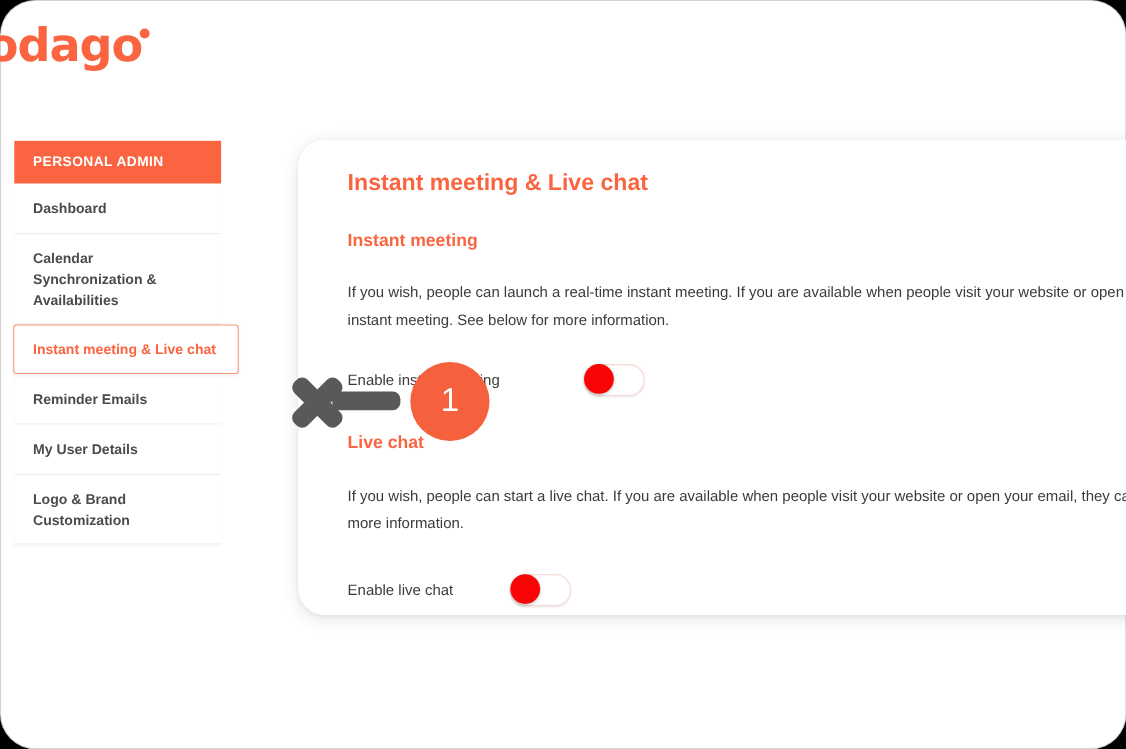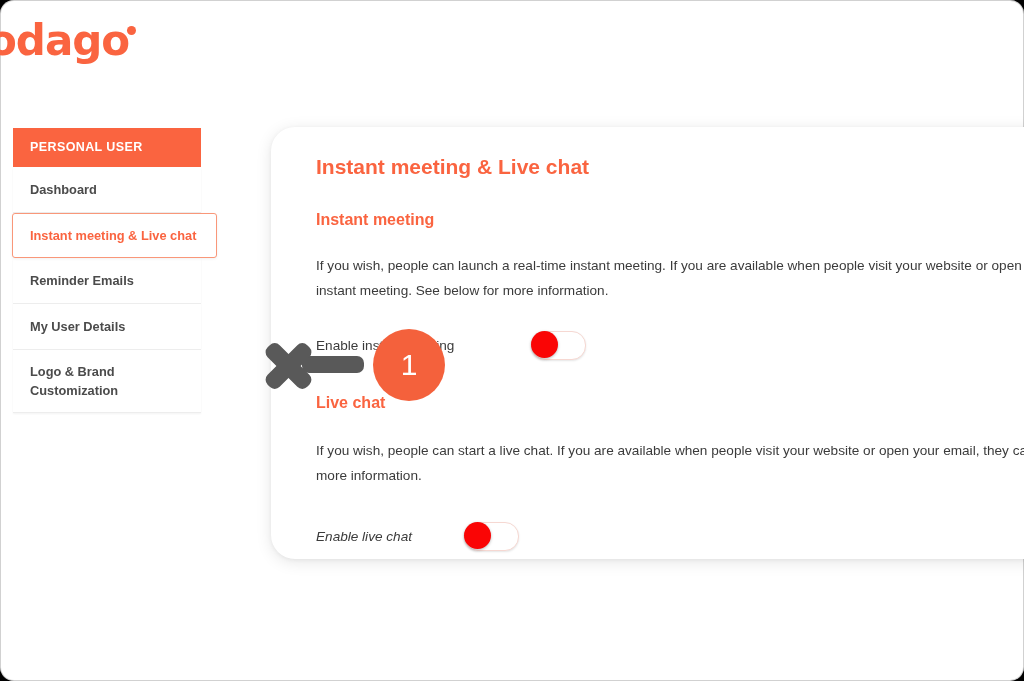--- a/index.html
+++ b/index.html
@@ -15,21 +15,21 @@
   }
 
   
   #app-frame {
     position: absolute;
     left: 0;
     top: 0;
     width: 1024px;
     height: 681px;
     background: #ffffff;
-    border-radius: 14px;
+    border-radius: 32px;
     overflow: hidden;
     box-shadow: inset 0 0 0 1px rgba(0,0,0,0.18);
   }
 
   
   #logo {
     position: absolute;
     left: -12px;
     top: 16px;
     font-size: 42px;
@@ -160,21 +160,21 @@
     top: -1px;
     width: 27px;
     height: 27px;
     border-radius: 50%;
     background: #fa0505;
     box-shadow: 0 1px 3px rgba(0,0,0,0.28);
   }
   #toggle-instant-row .toggle-label { width: 215px; }
   #toggle-instant-row .toggle { margin-left: 0px; }
   #toggle-live-row { margin-top: 34px; }
-  #toggle-live-row .toggle-label { width: 148px; font-style: italic; }
+  #toggle-live-row .toggle-label { width: 148px; }
 
   
   #instant-block { margin-bottom: 6px; }
   #livechat-title { margin-top: 34px; margin-bottom: 26px; }
 
   
   #annotation {
     position: absolute;
     left: 262px;
     top: 318px;
@@ -207,27 +207,30 @@
 </head>
 <body>
 
 <div id="app-frame">
 
   <div id="logo"><span>odago</span><span class="dot"></span></div>
 
   <nav id="sidebar">
 
     <div class="side-section">
-      <span>PERSONAL USER</span>
+      <span>PERSONAL ADMIN</span>
     </div>
 
     <div class="side-item">
       <span>Dashboard</span>
     </div>
 
+    <div class="side-item two-line">
+      <span>Calendar Synchronization &amp; Availabilities</span>
+    </div>
 
 
 
     <div class="side-item active">
       <span>Instant meeting &amp; Live chat</span>
     </div>
 
 
 
     <div class="side-item">

